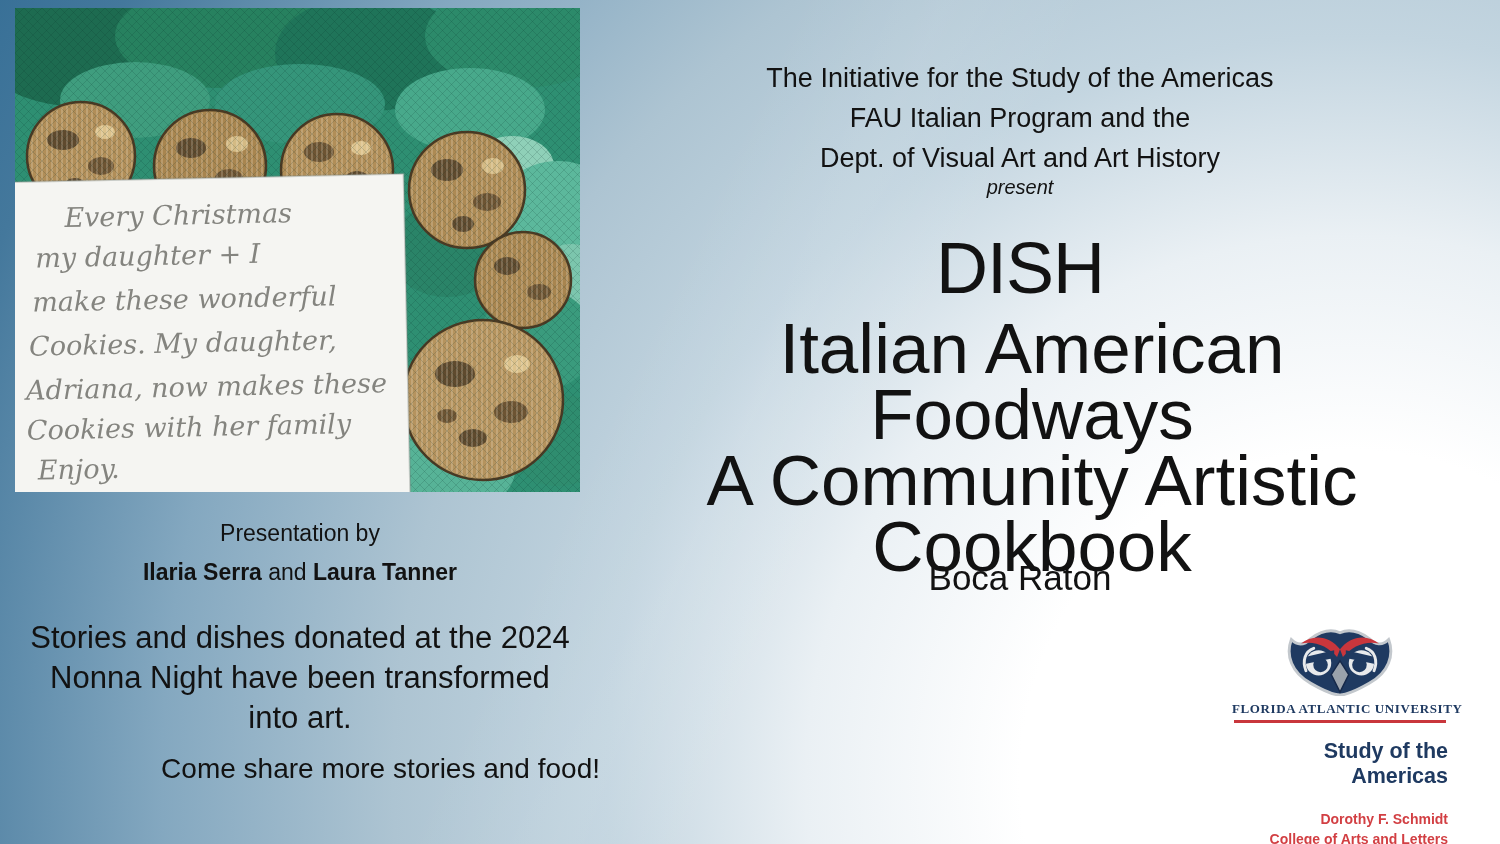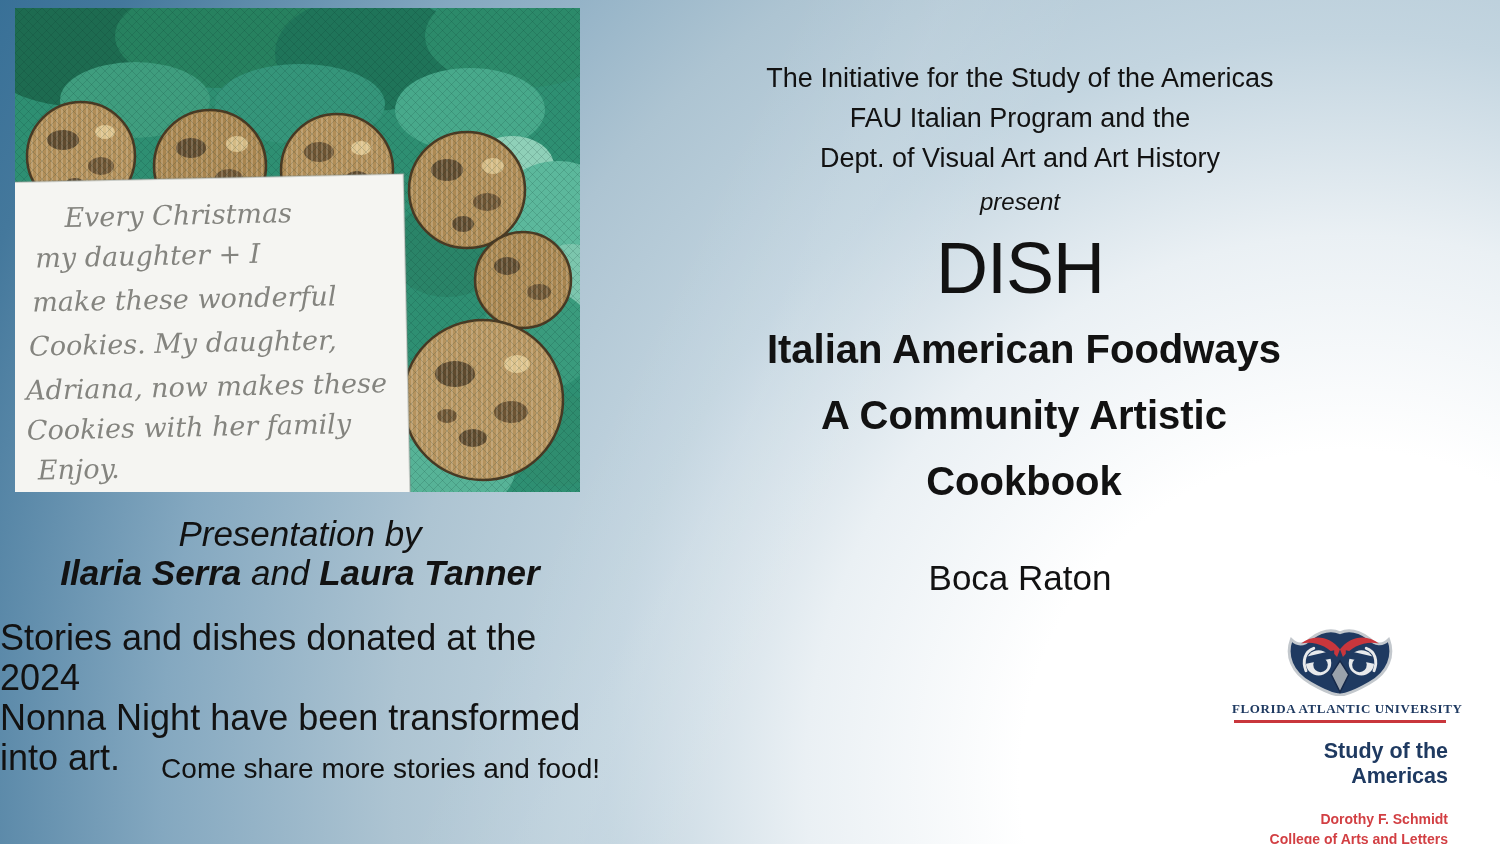--- a/index.html
+++ b/index.html
@@ -9,30 +9,30 @@
     background:
       linear-gradient(115deg, rgba(255,255,255,0) 42%, rgba(255,255,255,0.07) 50%, rgba(255,255,255,0) 58%),
       radial-gradient(circle 1650px at 1350px 780px,
         #ffffff 0%, #ffffff 20%, #eaf0f4 33%, #c3d5e0 45%,
         #adc4d2 58%, #84a8c0 72%, #44789c 88%, #2f6a93 100%);
   }
   .artwork{position:absolute;left:15px;top:8px;width:565px;height:484px;}
   .artwork svg{display:block;}
 
   .left-presentation{position:absolute;left:0;top:514px;width:600px;text-align:center;
-    font-size:35px;line-height:39px;font-style:italic;}
-  .left-body{position:absolute;left:0;top:618px;width:600px;text-align:left;
-    font-size:36px;line-height:40px;}
+    font-size:23px;line-height:39px;}
+  .left-body{position:absolute;left:0;top:618px;width:600px;text-align:center;
+    font-size:31px;line-height:40px;}
   .left-cta{position:absolute;left:0;top:753px;width:600px;text-align:right;font-size:28px;}
 
   .right-col{position:absolute;left:620px;top:0;width:800px;text-align:center;}
   .org-lines{position:absolute;left:0;top:58px;width:800px;font-size:27px;line-height:40px;}
-  .present{position:absolute;left:0;top:176px;width:800px;font-size:24px;font-style:italic;margin-top:12px;}
+  .present{position:absolute;left:0;top:176px;width:800px;font-size:20px;font-style:italic;}
   .main-title{position:absolute;left:0;top:218px;width:800px;font-size:72px;line-height:100px;letter-spacing:-1px;}
-  .subtitle{position:absolute;left:4px;top:316px;width:800px;font-size:40px;line-height:66px;font-weight:bold;}
+  .subtitle{position:absolute;left:12px;top:316px;width:800px;font-size:71px;line-height:66px;}
   .event-details{position:absolute;left:0;top:556px;width:800px;font-size:35px;line-height:44px;}
 
   .fau-logo{position:absolute;left:1232px;top:624px;width:216px;text-align:right;}
   .fau-logo .owl{display:block;margin:0 auto;}
   .fau-university{font-family:"Liberation Serif",serif;font-weight:bold;font-size:13px;
     letter-spacing:0.6px;color:#1f3a61;white-space:nowrap;margin-top:5px;}
   .fau-rule{height:3px;background:#c9363c;margin:3px 2px 4px 2px;}
   .fau-program{font-size:21.5px;font-weight:bold;color:#1f3a61;margin-top:16px;}
   .fau-college{font-size:14px;font-weight:bold;color:#d23f43;line-height:20px;margin-top:20px;}
   .b{font-weight:bold;}

